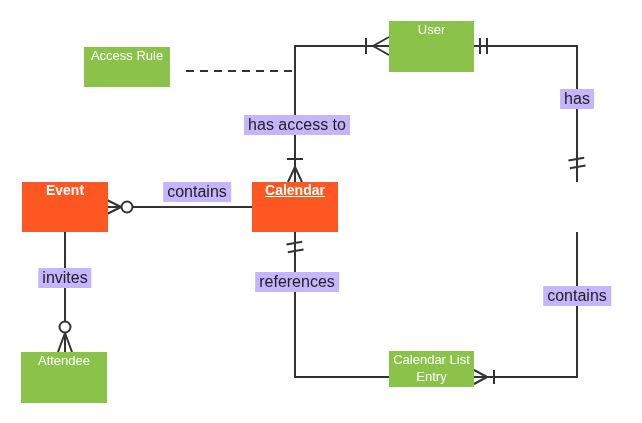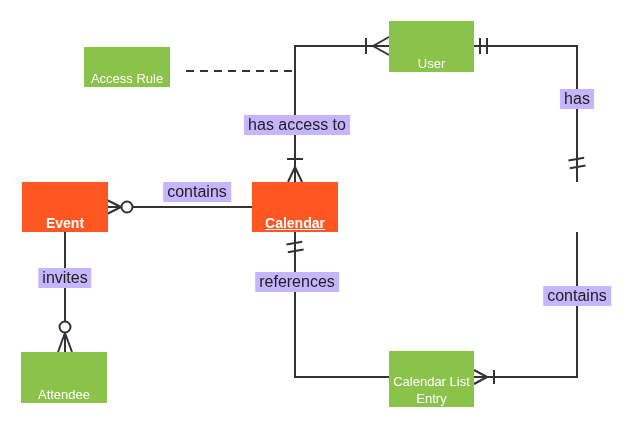--- a/index.html
+++ b/index.html
@@ -6,21 +6,21 @@
   .canvas{
     position:relative;
     width:642px;height:423px;
     background:#ffffff;
     font-family:"Liberation Sans", sans-serif;
     overflow:hidden;
   }
   .wires{position:absolute;left:0;top:0;z-index:1;}
   .entity{
     position:absolute;
-    display:flex;align-items:flex-end;justify-content:center;
+    display:flex;align-items:flex-start;justify-content:center;
     text-align:center;
     color:#ffffff;
     z-index:2;
     box-sizing:border-box;
     line-height:17px;
   }
   .entity.primary{background:#FF5722;font-weight:bold;font-size:14px;}
   .entity.secondary{background:#8BC34A;font-weight:normal;font-size:13px;}
   .rel-label{
     position:absolute;
@@ -31,21 +31,21 @@
     padding:1px 4px;
     white-space:nowrap;
     z-index:3;
   }
   
   #ent-access-rule{left:84px;top:47px;width:86px;height:40px;}
   #ent-user{left:389px;top:21px;width:85px;height:51px;}
   #ent-event{left:22px;top:182px;width:86px;height:50px;}
   #ent-calendar{left:252px;top:182px;width:86px;height:50px;text-decoration:underline;}
   #ent-calendar-list{left:532px;top:182px;width:85px;height:50px;}
-  #ent-calendar-list-entry{left:389px;top:351px;width:85px;height:56px;padding:0 4px;}
+  #ent-calendar-list-entry{left:389px;top:351px;width:85px;height:36px;padding:0 4px;}
   #ent-attendee{left:21px;top:352px;width:86px;height:51px;}
   
   #lbl-contains-event{left:197px;top:192px;}
   #lbl-has-access-to{left:297px;top:125px;}
   #lbl-has{left:577px;top:99px;}
   #lbl-references{left:297px;top:282px;}
   #lbl-contains-list{left:577px;top:296px;}
   #lbl-invites{left:65px;top:278px;}
 </style>
 </head>

